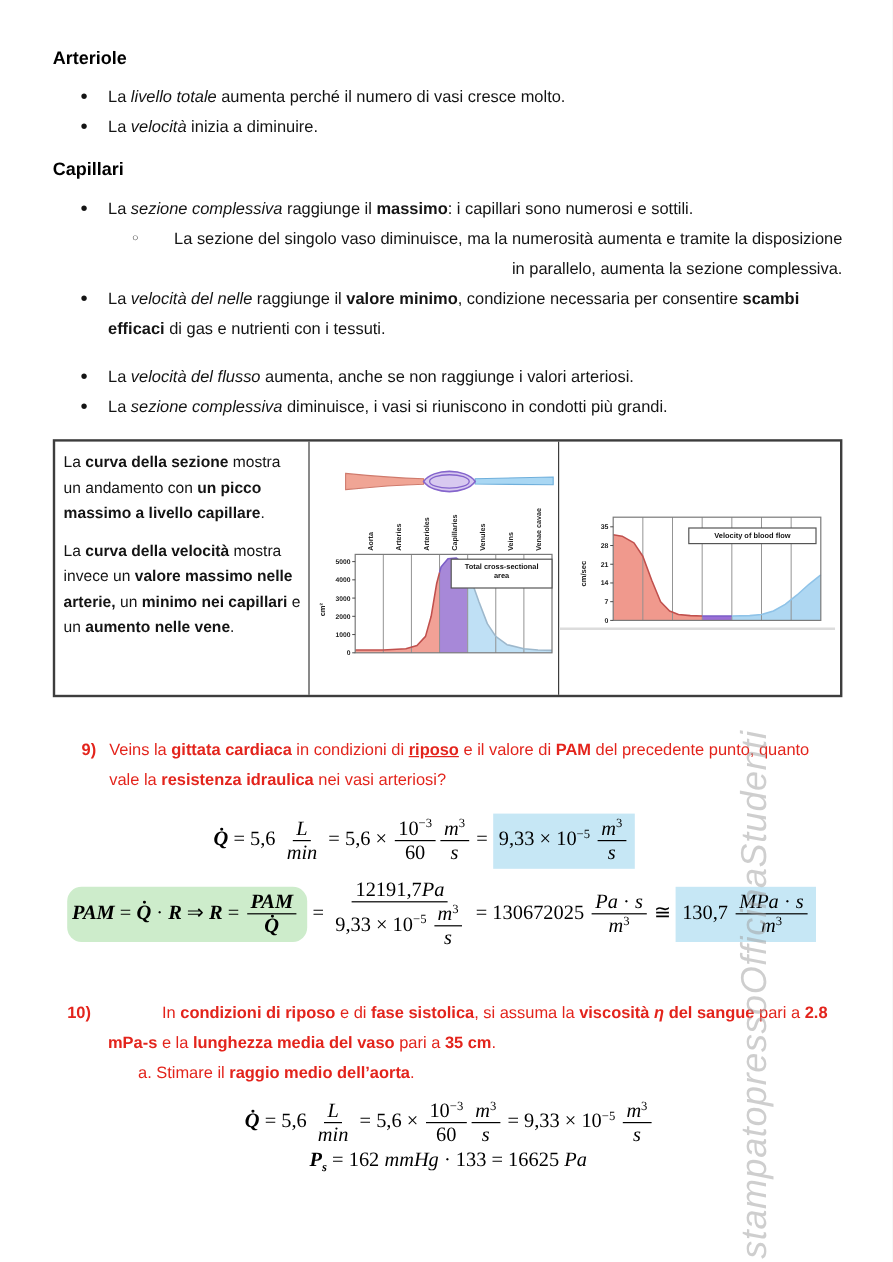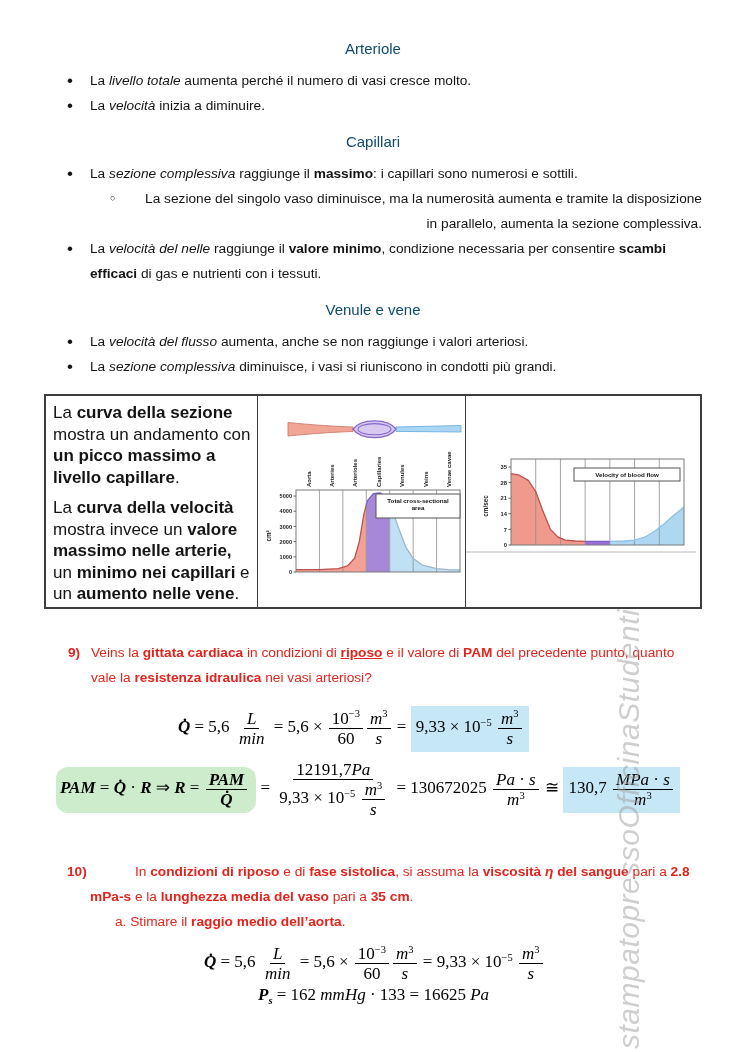--- a/index.html
+++ b/index.html
@@ -1,44 +1,44 @@
 <!DOCTYPE html>
 <html><head>
 <meta charset="utf-8">
 <style>
   html,body{margin:0;padding:0;background:#e8e8e8;}
   .page{position:relative;width:744px;height:1052px;background:#ffffff;overflow:hidden;
         font-family:"Liberation Sans",sans-serif;color:#141414;margin:0 auto;}
   .content{position:absolute;left:44px;top:40px;width:658px;}
 
-  .head{font-size:15px;font-weight:normal;margin:0;color:#0c4a6e;text-align:center;}
+  .head{font-size:15px;font-weight:bold;margin:0;color:#000000;}
   ul.blt{list-style:none;margin:11px 0 15px 0;padding:0;font-size:13.7px;line-height:25px;}
   ul.blt li{position:relative;padding-left:46px;margin:0;}
   ul.blt li.l1::before{content:"\2022";position:absolute;left:23px;top:0;font-size:17px;}
   ul.blt li.l2{padding-left:90px;text-align:right;}
   ul.blt li.l2::before{content:"\25CB";position:absolute;left:66px;top:0;font-size:9px;}
 
   .b{font-weight:bold;} .i{font-style:italic;} .u{text-decoration:underline;}
 
   .box{display:grid;grid-template-columns:212px 208px 234px;border:2px solid #3d3d3d;height:211px;margin-top:1px;}
   .box .cell{border-right:1.5px solid #3d3d3d;box-sizing:border-box;overflow:hidden;}
   .box .cell:last-child{border-right:none;}
-  .cell-text{padding:6px 6px 0 7px;font-size:17px;line-height:21.5px;}
+  .cell-text{padding:6px 6px 0 7px;font-size:13px;line-height:21.5px;}
   .cell-text p{margin:0 0 9px 0;}
   .figsvg{display:block;}
   svg text{font-family:"Liberation Sans",sans-serif;}
 
   .red{color:#e3241c;}
   .q9{display:flex;margin:31px 0 0 24px;font-size:13.7px;line-height:25px;}
   .q9 .num{width:23px;flex:none;}
   .q9 .txt{width:608px;}
 
   .q10{position:relative;margin:40px 0 0 0;padding-left:46px;width:614px;
        font-size:13.7px;line-height:25px;box-sizing:content-box;}
-  .q10 .num{position:absolute;left:23px;top:0;}
+  .q10 .num{position:absolute;left:12px;top:0;}
   .q10 .tabsp{display:inline-block;width:45px;}
   .q10a{margin:0 0 0 71px;font-size:13.7px;line-height:25px;}
 
   .formula{font-family:"Liberation Serif",serif;font-size:17px;color:#000;}
   .f1{margin:16px 0 0 134px;}
   .f2{margin:8px 0 0 12px;}
   .f3{margin:10px 0 0 160px;}
   .f4{margin:2px 0 0 214px;}
   .frac{display:inline-flex;flex-direction:column;align-items:center;vertical-align:middle;
         line-height:1.12;margin:0 2px;text-align:center;}
@@ -68,21 +68,20 @@
       <li class="l1"><span>La </span><span class="i">velocità</span><span> inizia a diminuire.</span></li>
     </ul>
 
     <h2 class="head">Capillari</h2>
     <ul class="blt">
       <li class="l1"><span>La </span><span class="i">sezione complessiva</span><span> raggiunge il </span><span class="b">massimo</span><span>: i capillari sono numerosi e sottili.</span></li>
       <li class="l2"><span>La sezione del singolo vaso diminuisce, ma la numerosità aumenta e tramite la disposizione in parallelo, aumenta la sezione complessiva.</span></li>
       <li class="l1"><span>La </span><span class="i">velocità del nelle</span><span> raggiunge il </span><span class="b">valore minimo</span><span>, condizione necessaria per consentire </span><span class="b">scambi efficaci</span><span> di gas e nutrienti con i tessuti.</span></li>
     </ul>
 
-    <h2 class="head">Venule e vene</h2>
     <ul class="blt">
       <li class="l1"><span>La </span><span class="i">velocità del flusso</span><span> aumenta, anche se non raggiunge i valori arteriosi.</span></li>
       <li class="l1"><span>La </span><span class="i">sezione complessiva</span><span> diminuisce, i vasi si riuniscono in condotti più grandi.</span></li>
     </ul>
 
     <div class="box">
       <div class="cell cell-text">
         <p><span>La </span><span class="b">curva della sezione</span><span> mostra un andamento con </span><span class="b">un picco massimo a livello capillare</span><span>.</span></p>
         <p><span>La </span><span class="b">curva della velocità</span><span> mostra invece un </span><span class="b">valore massimo nelle arterie,</span><span> un </span><span class="b">minimo nei capillari</span><span> e un </span><span class="b">aumento nelle vene</span><span>.</span></p>
       </div>

